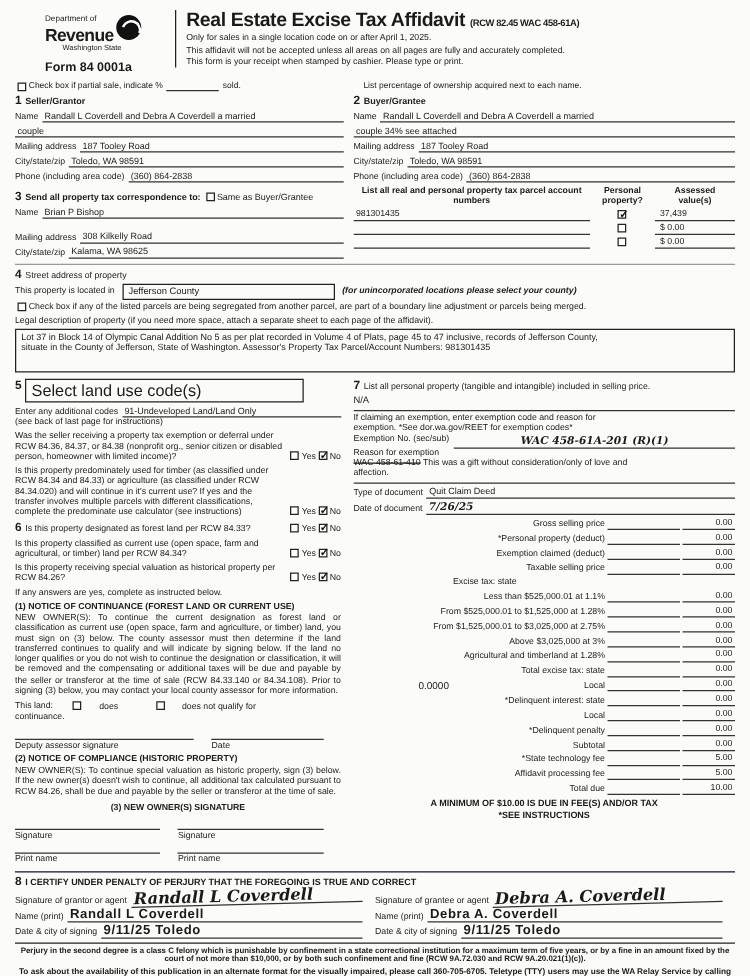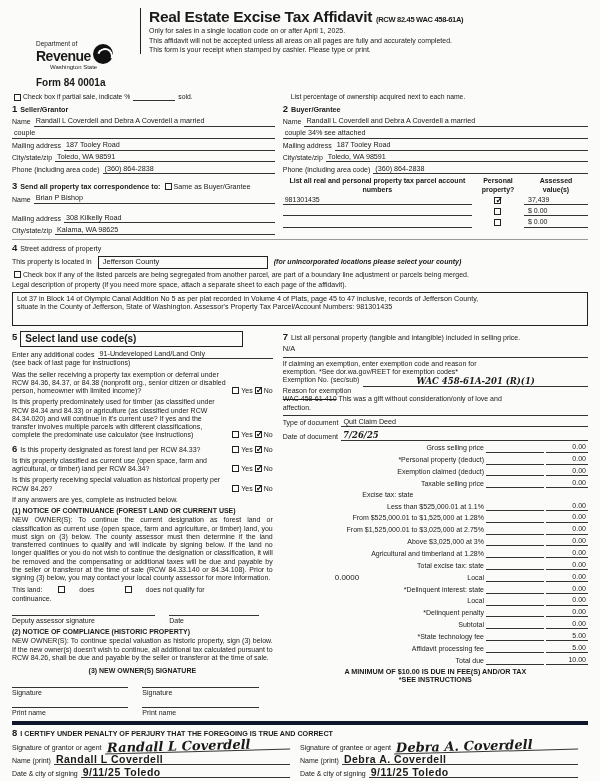--- a/index.html
+++ b/index.html
@@ -7,21 +7,21 @@
   body {
     background:#fbfbf9; color:#1a1a1a;
     font-family:"Liberation Sans", sans-serif;
     font-size:7px; line-height:1.18; overflow:hidden;
   }
   .page { padding:8px 12px 4px 12px; }
 
   
   .hdr { display:flex; align-items:flex-start; margin-bottom:4px; }
   .hdr-logo { width:128px; padding:4px 6px 0 24px; }
-  .logo-row { display:flex; align-items:flex-end;margin-top:28px; }
+  .logo-row { display:flex; align-items:flex-start; }
   .logo-txt .l1 { font-size:6.5px; }
   .logo-txt .l2 { font-size:14px; font-weight:bold; letter-spacing:-0.5px; }
   .logo-txt .l3 { font-size:6px; margin-left:14px; }
   .logo-mark { width:20px; height:20px; border-radius:50%; background:#111; position:relative; margin-left:2px; flex:0 0 auto; }
   .logo-mark::after { content:""; position:absolute; left:4px; top:4px; width:12px; height:12px; border-radius:50%; border:2.5px solid #fff; border-left-color:transparent; border-bottom-color:transparent; transform:rotate(-25deg); }
   .form-no { font-size:10px; font-weight:bold; margin-top:6px; }
   .hdr-main { flex:1; border-left:1.5px solid #222; padding-left:8px; }
   .hdr-title { font-size:15.5px; font-weight:bold; letter-spacing:-0.3px; }
   .hdr-title .rcw { font-size:7.5px; font-weight:bold; }
   .hdr-note { font-size:7px; margin-top:1px; }
@@ -60,21 +60,21 @@
   .county-box { border:1.2px solid #222; width:170px; padding:1px 4px; font-size:7.5px; margin:0 6px; }
   .located .note { font-weight:bold; font-style:italic; }
   .cbline { display:flex; align-items:flex-start; margin-top:2.5px; }
   .legal-box { border:1.2px solid #222; margin-top:2px; padding:2px 4px 14px 4px; font-size:7.2px; }
 
   
   .mid { display:flex; margin-top:5px; }
   .mid-l { width:47%; padding-right:10px; }
   .mid-r { width:53%; }
   .landuse { display:flex; align-items:flex-start; }
-  .landuse-box { border:1.2px solid #222; flex:1; padding:1px 4px; font-size:10px; margin-right:30px;font-weight:bold; }
+  .landuse-box { border:1.2px solid #222; flex:1; padding:1px 4px; font-size:13px; margin-right:30px; }
   .q { display:flex; align-items:flex-end; margin-top:3px; }
   .q p { flex:1; padding-right:4px; }
   .yn { white-space:nowrap; }
   .notice-t { font-weight:bold; margin-top:3px; }
   .notice-b { margin-top:1px; text-align:justify; }
   .thisland { display:flex; margin-top:4px; }
   .thisland span { margin-right:14px; }
   .sigpair { display:flex; margin-top:12px; }
   .sigpair .sigcell { flex:1; border-top:1px solid #333; margin-right:14px; padding-top:1px; }
   .newowner-t { font-weight:bold; text-align:center; margin-top:5px; }
@@ -88,21 +88,21 @@
   .strike { text-decoration:line-through; }
   .taxrow { display:flex; align-items:flex-end; margin-top:2.6px; position:relative; }
   .tr-label { flex:1; text-align:right; white-space:nowrap; }
   .tr-line { flex:0 0 58px; border-bottom:1px solid #333; margin:0 2px; height:8px; }
   .tr-value { width:42px; border-bottom:1px solid #333; text-align:right; padding-right:2px; }
   .taxrow.hdr2 { justify-content:center; margin-right:95px; }
   .tr-prefix { position:absolute; left:52px; bottom:0; font-size:8px; }
   .minimum { font-weight:bold; text-align:center; margin-top:3px; font-size:7.2px; }
 
   
-  .sec8 { margin-top:4px; border-top:4px solid #0f172a; padding-top:2px; }
+  .sec8 { margin-top:4px; border-top:1px solid #0f172a; padding-top:2px; }
   .certify { font-weight:bold; font-size:7.2px; }
   .sigrow { display:flex; }
   .sighalf { width:50%; padding-right:10px; }
   .script { font-family:"DejaVu Serif", serif; font-style:italic; font-weight:bold; font-size:13px; white-space:nowrap; transform:rotate(-1.5deg); display:inline-block; line-height:0.8; }
   .handprint { font-family:"Liberation Sans", sans-serif; font-weight:bold; font-size:10.5px; letter-spacing:0.5px; line-height:0.9; }
 
   
   .foot { border-top:1.5px solid #222; margin-top:3px; padding-top:2px; }
   .perjury { font-size:6.3px; font-weight:bold; text-align:center; }
   .access { font-size:6.6px; font-weight:bold; text-align:center; margin-top:2px; }

